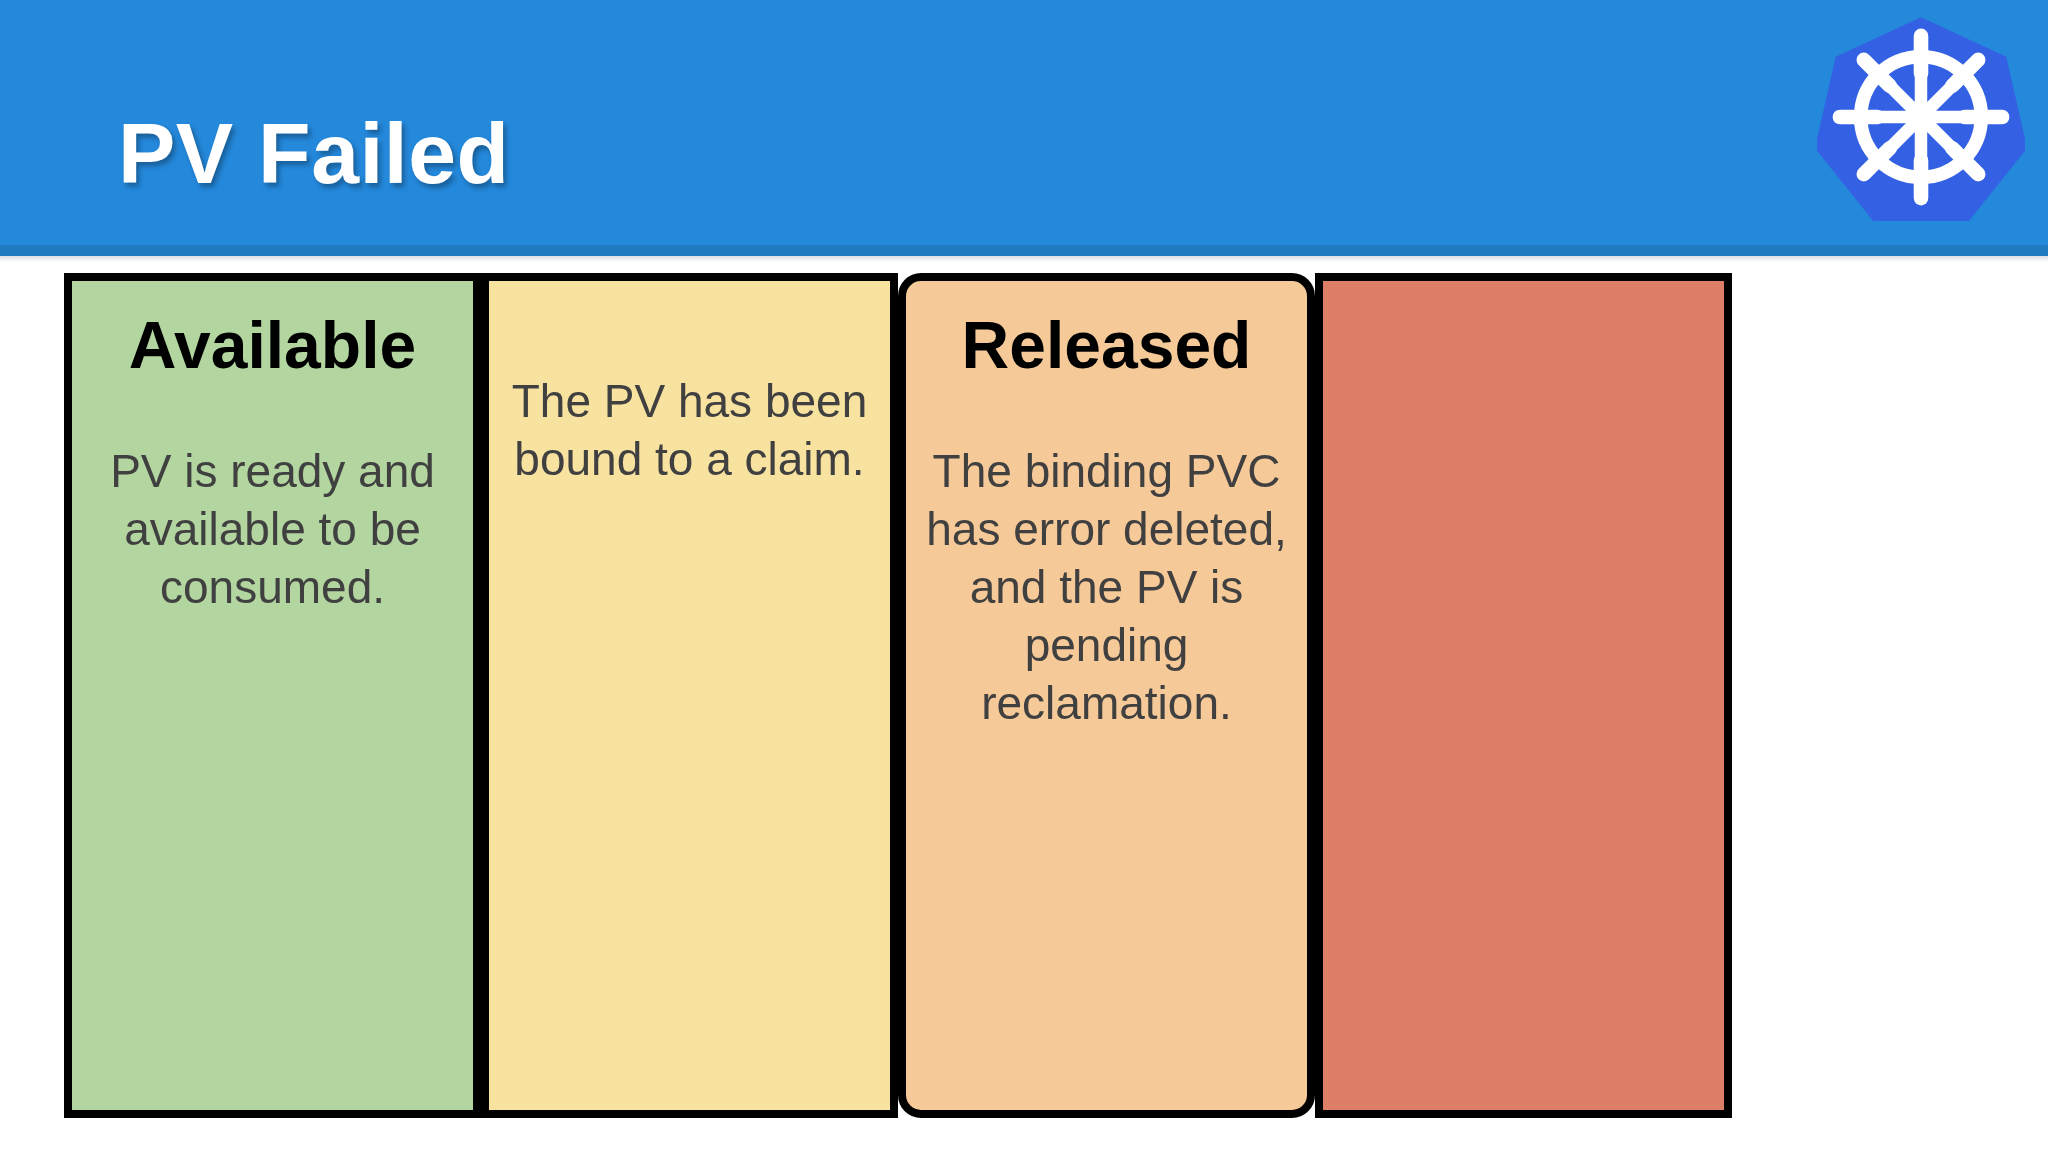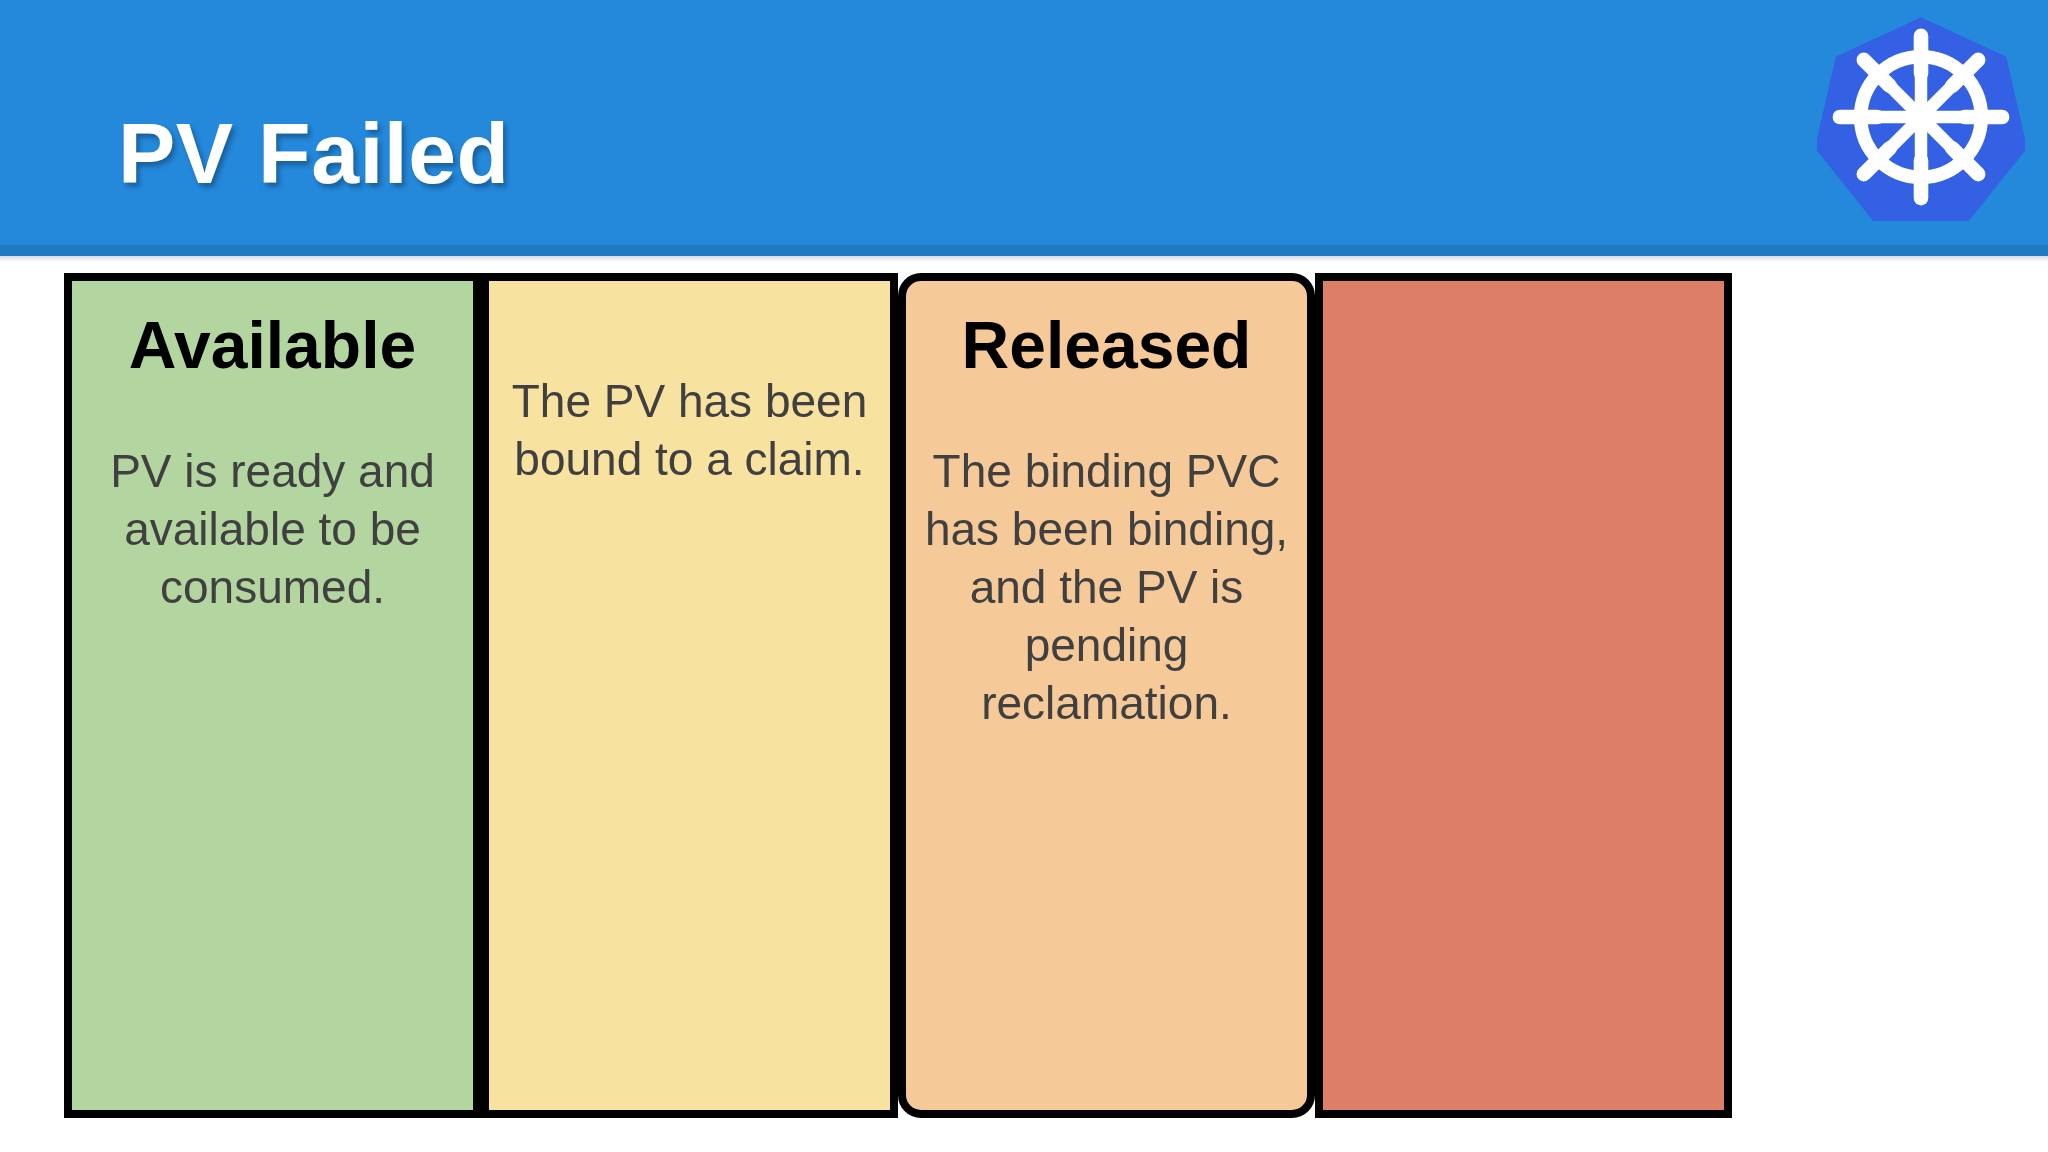--- a/index.html
+++ b/index.html
@@ -169,20 +169,20 @@
       <div class="card-title">Available</div>
       <div class="card-desc">PV is ready and available to be consumed.</div>
     </div>
 
     <div class="card card-bound">
       <div class="card-desc">The PV has been bound to a claim.</div>
     </div>
 
     <div class="card card-released">
       <div class="card-title">Released</div>
-      <div class="card-desc">The binding PVC has been binding, and the PV is pending reclamation.</div>
+      <div class="card-desc">The binding PVC has error deleted, and the PV is pending reclamation.</div>
     </div>
 
     <div class="card card-failed">
     </div>
 
   </div>
 </div>
 
 </body></html>

